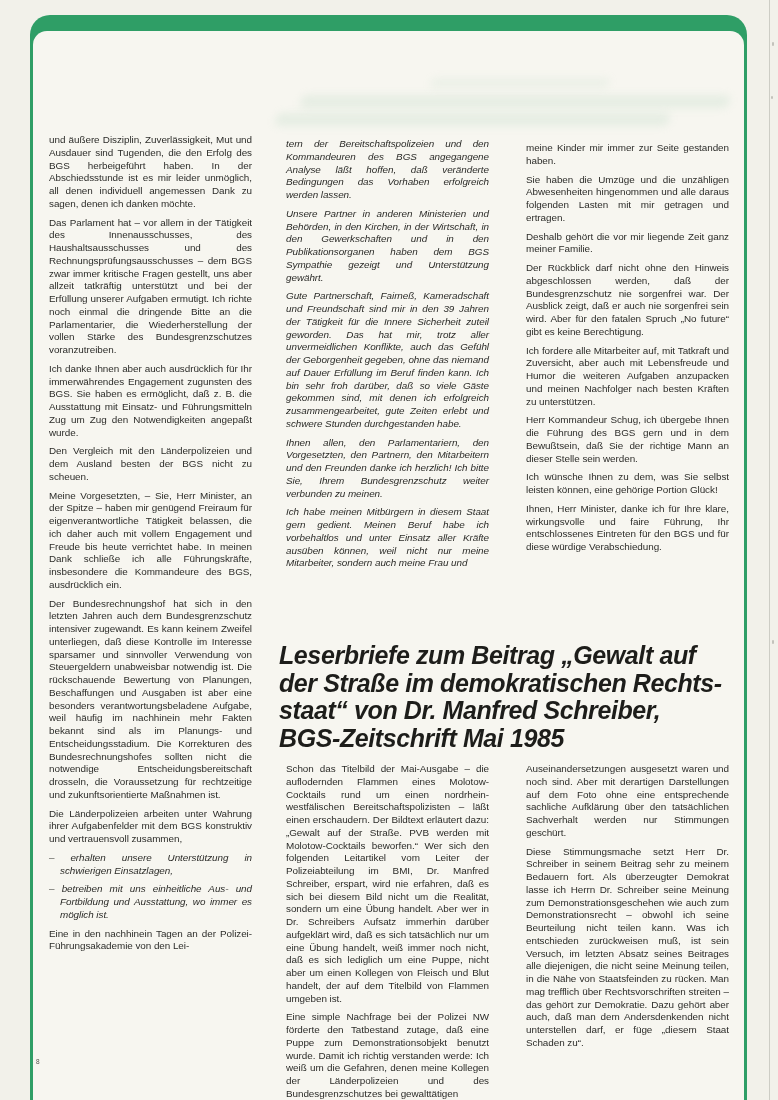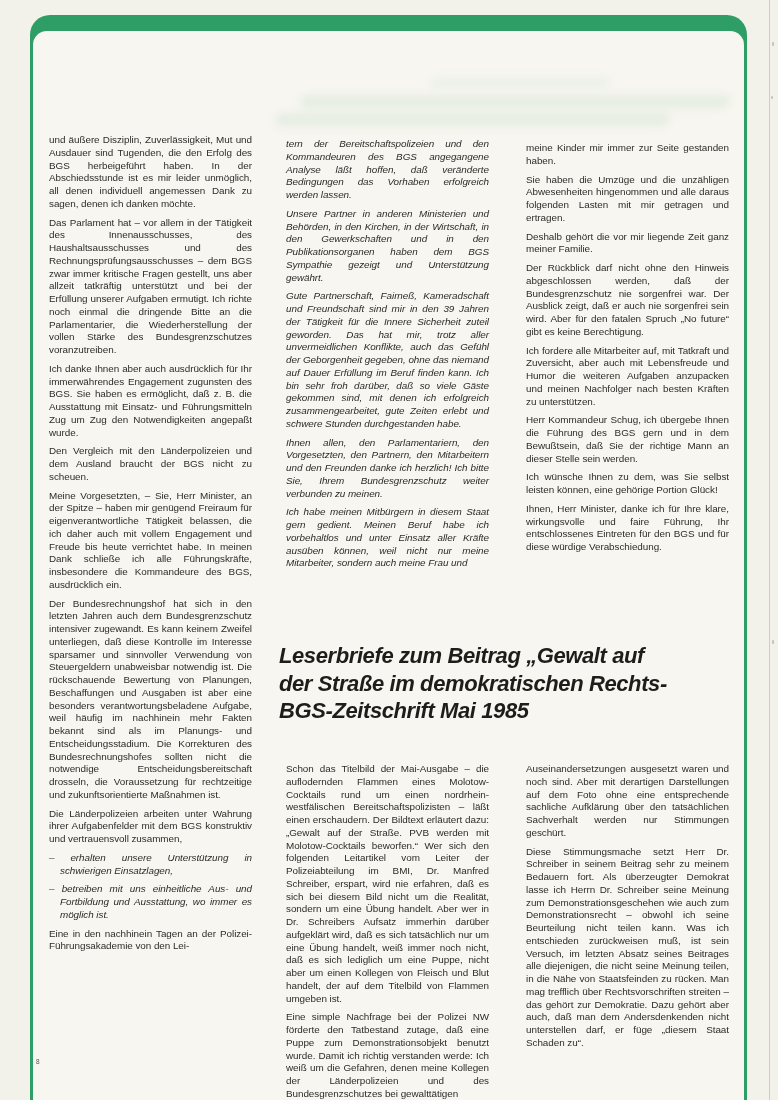--- a/index.html
+++ b/index.html
@@ -36,21 +36,21 @@
   }
   .col p{margin:6px;}
   .col p.bullet{padding-left:11px;text-indent:-11px;text-align:justify;font-style:italic;}
   .c1{left:43px;top:128px;}
   .c2{left:280px;top:132px;font-style:italic;}
   .c3{left:520px;top:136px;}
   .cL{left:280px;top:757px;}
   .cR{left:520px;top:757px;}
   .headline{
     position:absolute;left:279px;top:642px;width:470px;
-    font-size:22px;line-height:27.5px;
+    font-size:25px;line-height:27.5px;
     font-weight:bold;font-style:italic;
     color:var(--headline-color,#1d1d1a);
     letter-spacing:-0.4px;
     white-space:nowrap;
   }
   .pagenum{
     position:absolute;left:36px;top:1058px;
     font-size:6.5px;color:#55554f;
   }
   .scan-edge{
@@ -69,21 +69,21 @@
 <div class="frame-inner"></div>
 
 <div class="ghost g1"></div>
 <div class="ghost g2"></div>
 <div class="ghost g3"></div>
 
 <div class="col c1">
   <p>und äußere Disziplin, Zuverlässigkeit, Mut und Ausdauer sind Tugenden, die den Erfolg des BGS herbeigeführt haben. In der Abschiedsstunde ist es mir leider unmöglich, all denen individuell angemessen Dank zu sagen, denen ich danken möchte.</p>
   <p>Das Parlament hat – vor allem in der Tätigkeit des Innenausschusses, des Haushaltsausschusses und des Rechnungsprüfungsausschusses – dem BGS zwar immer kritische Fragen gestellt, uns aber allzeit tatkräftig unterstützt und bei der Erfüllung unserer Aufgaben ermutigt. Ich richte noch einmal die dringende Bitte an die Parlamentarier, die Wiederherstellung der vollen Stärke des Bundesgrenzschutzes voranzutreiben.</p>
   <p>Ich danke Ihnen aber auch ausdrücklich für Ihr immerwährendes Engagement zugunsten des BGS. Sie haben es ermöglicht, daß z. B. die Ausstattung mit Einsatz- und Führungsmitteln Zug um Zug den Notwendigkeiten angepaßt wurde.</p>
-  <p>Den Vergleich mit den Länderpolizeien und dem Ausland braucht der BGS nicht zu scheuen.</p>
+  <p>Den Vergleich mit den Länderpolizeien und dem Ausland besten der BGS nicht zu scheuen.</p>
   <p>Meine Vorgesetzten, – Sie, Herr Minister, an der Spitze – haben mir genügend Freiraum für eigenverantwortliche Tätigkeit belassen, die ich daher auch mit vollem Engagement und Freude bis heute verrichtet habe. In meinen Dank schließe ich alle Führungskräfte, insbesondere die Kommandeure des BGS, ausdrücklich ein.</p>
   <p>Der Bundesrechnungshof hat sich in den letzten Jahren auch dem Bundesgrenzschutz intensiver zugewandt. Es kann keinem Zweifel unterliegen, daß diese Kontrolle im Interesse sparsamer und sinnvoller Verwendung von Steuergeldern unabweisbar notwendig ist. Die rückschauende Bewertung von Planungen, Beschaffungen und Ausgaben ist aber eine besonders verantwortungsbeladene Aufgabe, weil häufig im nachhinein mehr Fakten bekannt sind als im Planungs- und Entscheidungsstadium. Die Korrekturen des Bundesrechnungshofes sollten nicht die notwendige Entscheidungsbereitschaft drosseln, die Voraussetzung für rechtzeitige und zukunftsorientierte Maßnahmen ist.</p>
   <p>Die Länderpolizeien arbeiten unter Wahrung ihrer Aufgabenfelder mit dem BGS konstruktiv und vertrauensvoll zusammen,</p>
   <p class="bullet">– erhalten unsere Unterstützung in schwierigen Einsatzlagen,</p>
   <p class="bullet">– betreiben mit uns einheitliche Aus- und Fortbildung und Ausstattung, wo immer es möglich ist.</p>
   <p>Eine in den nachhinein Tagen an der Polizei-Führungsakademie von den Lei-</p>
 </div>
 
 <div class="col c2">
   <p>tern der Bereitschaftspolizeien und den Kommandeuren des BGS angegangene Analyse läßt hoffen, daß veränderte Bedingungen das Vorhaben erfolgreich werden lassen.</p>
@@ -100,20 +100,21 @@
   <p>Der Rückblick darf nicht ohne den Hinweis abgeschlossen werden, daß der Bundesgrenzschutz nie sorgenfrei war. Der Ausblick zeigt, daß er auch nie sorgenfrei sein wird. Aber für den fatalen Spruch „No future“ gibt es keine Berechtigung.</p>
   <p>Ich fordere alle Mitarbeiter auf, mit Tatkraft und Zuversicht, aber auch mit Lebensfreude und Humor die weiteren Aufgaben anzupacken und meinen Nachfolger nach besten Kräften zu unterstützen.</p>
   <p>Herr Kommandeur Schug, ich übergebe Ihnen die Führung des BGS gern und in dem Bewußtsein, daß Sie der richtige Mann an dieser Stelle sein werden.</p>
   <p>Ich wünsche Ihnen zu dem, was Sie selbst leisten können, eine gehörige Portion Glück!</p>
   <p>Ihnen, Herr Minister, danke ich für Ihre klare, wirkungsvolle und faire Führung, Ihr entschlossenes Eintreten für den BGS und für diese würdige Verabschiedung.</p>
 </div>
 
 <div class="headline">
   <div>Leserbriefe zum Beitrag „Gewalt auf</div>
   <div>der Straße im demokratischen Rechts-</div>
+  <div>staat“ von Dr. Manfred Schreiber,</div>
   <div>BGS-Zeitschrift Mai 1985</div>
 </div>
 
 <div class="col cL">
   <p>Schon das Titelbild der Mai-Ausgabe – die auflodernden Flammen eines Molotow-Cocktails rund um einen nordrhein-westfälischen Bereitschaftspolizisten – läßt einen erschaudern. Der Bildtext erläutert dazu: „Gewalt auf der Straße. PVB werden mit Molotow-Cocktails beworfen.“ Wer sich den folgenden Leitartikel vom Leiter der Polizeiabteilung im BMI, Dr. Manfred Schreiber, erspart, wird nie erfahren, daß es sich bei diesem Bild nicht um die Realität, sondern um eine Übung handelt. Aber wer in Dr. Schreibers Aufsatz immerhin darüber aufgeklärt wird, daß es sich tatsächlich nur um eine Übung handelt, weiß immer noch nicht, daß es sich lediglich um eine Puppe, nicht aber um einen Kollegen von Fleisch und Blut handelt, der auf dem Titelbild von Flammen umgeben ist.</p>
   <p>Eine simple Nachfrage bei der Polizei NW förderte den Tatbestand zutage, daß eine Puppe zum Demonstrationsobjekt benutzt wurde. Damit ich richtig verstanden werde: Ich weiß um die Gefahren, denen meine Kollegen der Länderpolizeien und des Bundesgrenzschutzes bei gewalttätigen</p>
 </div>
 
 <div class="col cR">
   <p>Auseinandersetzungen ausgesetzt waren und noch sind. Aber mit derartigen Darstellungen auf dem Foto ohne eine entsprechende sachliche Aufklärung über den tatsächlichen Sachverhalt werden nur Stimmungen geschürt.</p>

